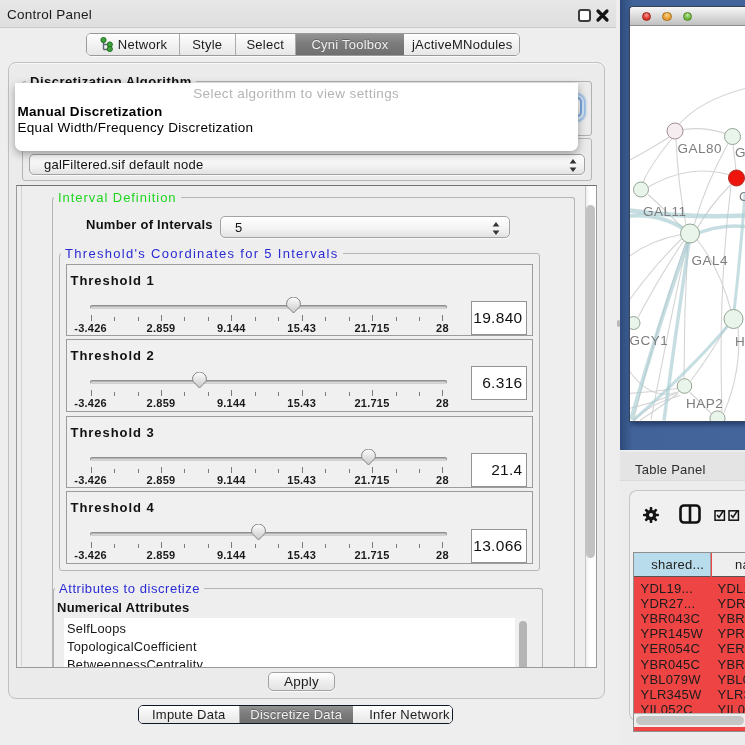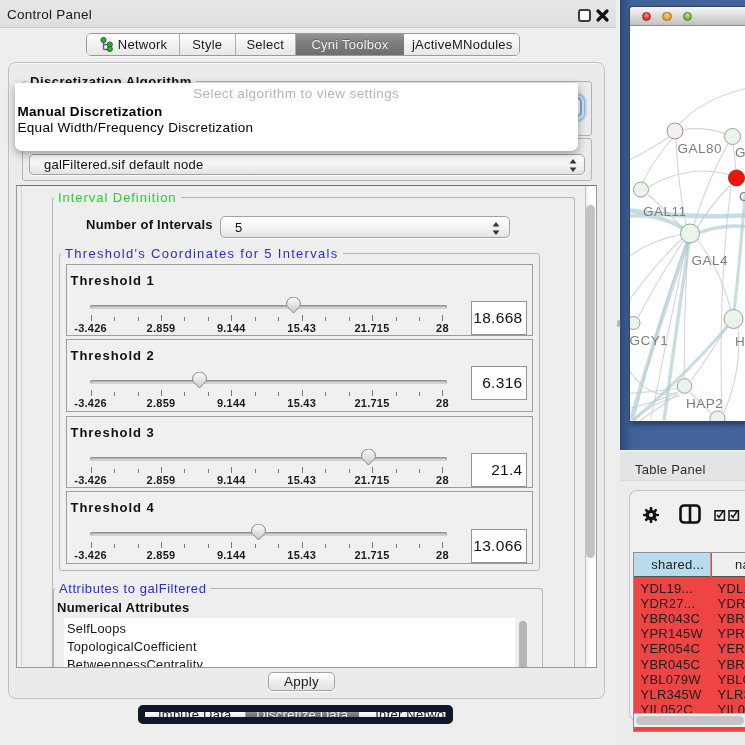--- a/index.html
+++ b/index.html
@@ -99,21 +99,21 @@
 <div class="ticklab" style="left:345.4px;top:57px">28</div>
 <svg class="thumb" style="left:219.2px;top:32px" width="15" height="17" viewBox="0 0 15 17">
       <defs>
         <linearGradient id="tg" x1="0" y1="0" x2="0" y2="1">
           <stop offset="0" stop-color="#fdfdfd"></stop>
           <stop offset="1" stop-color="#c9c9c9"></stop>
         </linearGradient>
       </defs>
       <path d="M7.5 16 L1 9.3 A6.9 6.9 0 1 1 14 9.3 Z" fill="url(#tg)" stroke="#818181" stroke-width="1"></path>
     </svg>
-<div class="vbox" style="left:404px;top:36.5px;width:56px;height:34px;line-height:32px">18.668</div>
+<div class="vbox" style="left:404px;top:36.5px;width:56px;height:34px;line-height:32px">19.840</div>
 </div>
 <div class="titem" style="left:66px;top:339.0px;width:467px;height:72.5px">
 <div class="tlab">Threshold 2</div>
 <div class="track" style="left:23px;top:40px;width:357px"></div>
 <div class="tick" style="left:23.6px;top:50px;height:6px"></div>
 <div class="tick" style="left:47.1px;top:52px;height:4px"></div>
 <div class="tick" style="left:70.5px;top:52px;height:4px"></div>
 <div class="tick" style="left:94.0px;top:50px;height:6px"></div>
 <div class="tick" style="left:117.4px;top:52px;height:4px"></div>
 <div class="tick" style="left:140.9px;top:52px;height:4px"></div>
@@ -210,29 +210,29 @@
         <linearGradient id="tg" x1="0" y1="0" x2="0" y2="1">
           <stop offset="0" stop-color="#fdfdfd"></stop>
           <stop offset="1" stop-color="#c9c9c9"></stop>
         </linearGradient>
       </defs>
       <path d="M7.5 16 L1 9.3 A6.9 6.9 0 1 1 14 9.3 Z" fill="url(#tg)" stroke="#818181" stroke-width="1"></path>
     </svg>
 <div class="vbox" style="left:404px;top:36.5px;width:56px;height:34px;line-height:32px">13.066</div>
 </div>
 <div class="abs" style="left:53px;top:587.5px;width:490px;height:79.5px;border:1px solid #b5b5b5;border-radius:3px 3px 0 0;border-bottom:none"></div>
-<div class="gbt" style="left:55px;top:581px;color:#2b2bd4;letter-spacing:0.55px">Attributes to galFiltered</div>
+<div class="gbt" style="left:55px;top:581px;color:#2b2bd4;letter-spacing:0.55px">Attributes to discretize</div>
 <div class="abs bold" style="left:57px;top:600px;font-size:13px;color:#111">Numerical Attributes</div>
 <div class="abs" style="left:63.5px;top:617.5px;width:451.5px;height:49px;background:#ffffff;overflow:hidden">
     <div style="font-size:12.8px;color:#161616;padding-left:3.5px;line-height:18.2px;padding-top:2px">SelfLoops<br>TopologicalCoefficient<br>BetweennessCentrality</div>
   </div>
 <div class="abs" style="left:515px;top:617.5px;width:13px;height:49px;background:#f0f0f0"></div>
 <div class="abs" style="left:518.5px;top:621px;width:8.5px;height:45.5px;background:#b5b5b5;border-radius:4px 4px 0 0"></div>
 <div class="abs" style="left:268px;top:672px;width:67px;height:19px;border:1px solid #a2a2a2;border-radius:5px;background:linear-gradient(#ffffff,#efefef 50%,#e3e3e3);font-size:13.5px;color:#1c1c1c;text-align:center;line-height:18px;box-shadow:0 1px 0 rgba(255,255,255,.8)">Apply</div>
-<div class="abs" style="left:138px;top:704.5px;width:315px;height:19px;border:7px solid #0f172a;border-radius:5px;overflow:hidden;background:#fff">
+<div class="abs" style="left:138px;top:704.5px;width:315px;height:19px;border:1px solid #0f172a;border-radius:5px;overflow:hidden;background:#fff">
 <div class="tabseg" style="left:0px;width:100.5px;border-right:1px solid #ababab;">Impute Data</div>
 <div class="tabseg tabsel" style="left:100.5px;width:113.5px;text-align:right;">Discretize Data</div>
 <div class="tabseg" style="left:214px;width:101px;padding-left:12px;">Infer Network</div>
 </div>
 <div class="abs" style="left:617px;top:319.5px;width:2.5px;height:7px;background:#b9b9b9;border-radius:2px"></div>
 <div class="abs" style="left:14.5px;top:83px;width:563.5px;height:68px;background:#ffffff;border-radius:0 0 7px 7px;box-shadow:0 3px 8px rgba(0,0,0,.35);z-index:50">
     <div style="position:absolute;left:0;top:3px;width:100%;text-align:center;font-size:13.5px;letter-spacing:0.4px;color:#b4b4b4">Select algorithm to view settings</div>
     <div style="position:absolute;left:3px;top:20.5px;font-size:13.5px;letter-spacing:0.3px;font-weight:bold;color:#000">Manual Discretization</div>
     <div style="position:absolute;left:3px;top:36.5px;font-size:13.5px;letter-spacing:0.3px;color:#000">Equal Width/Frequency Discretization</div>
   </div>

